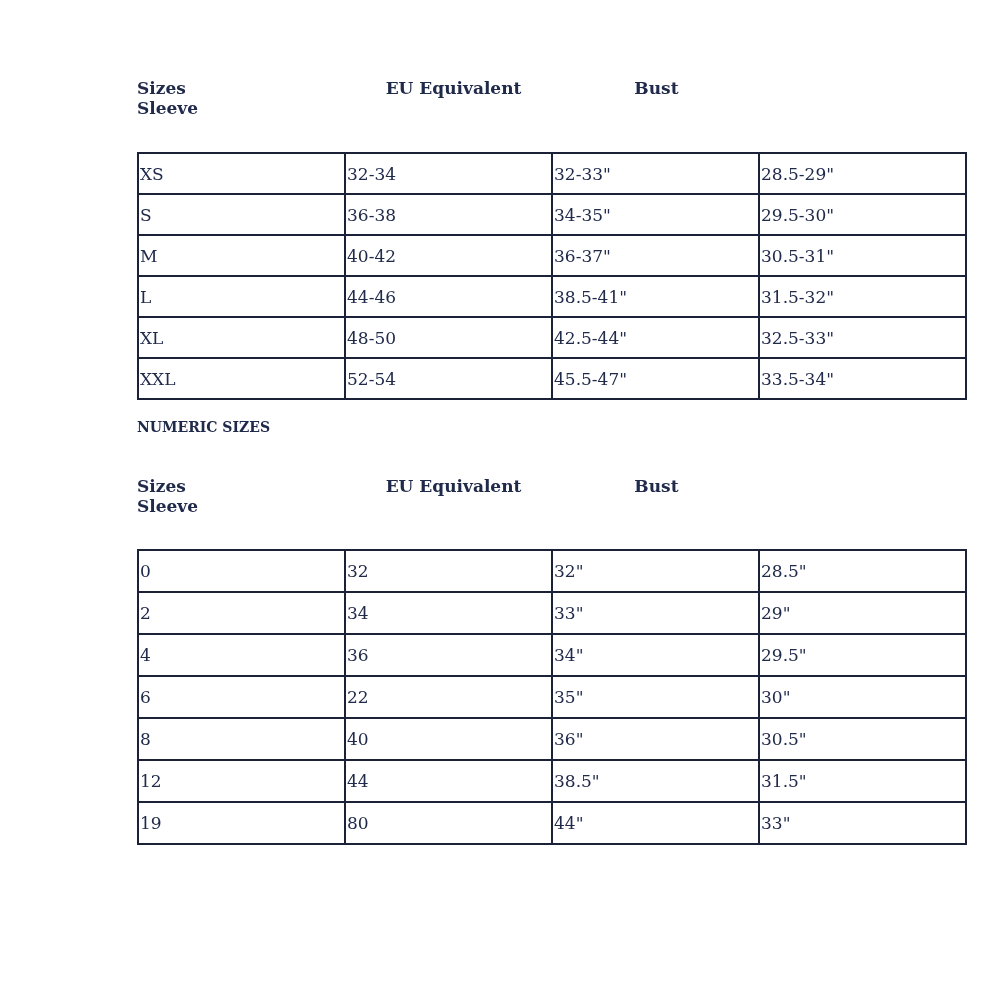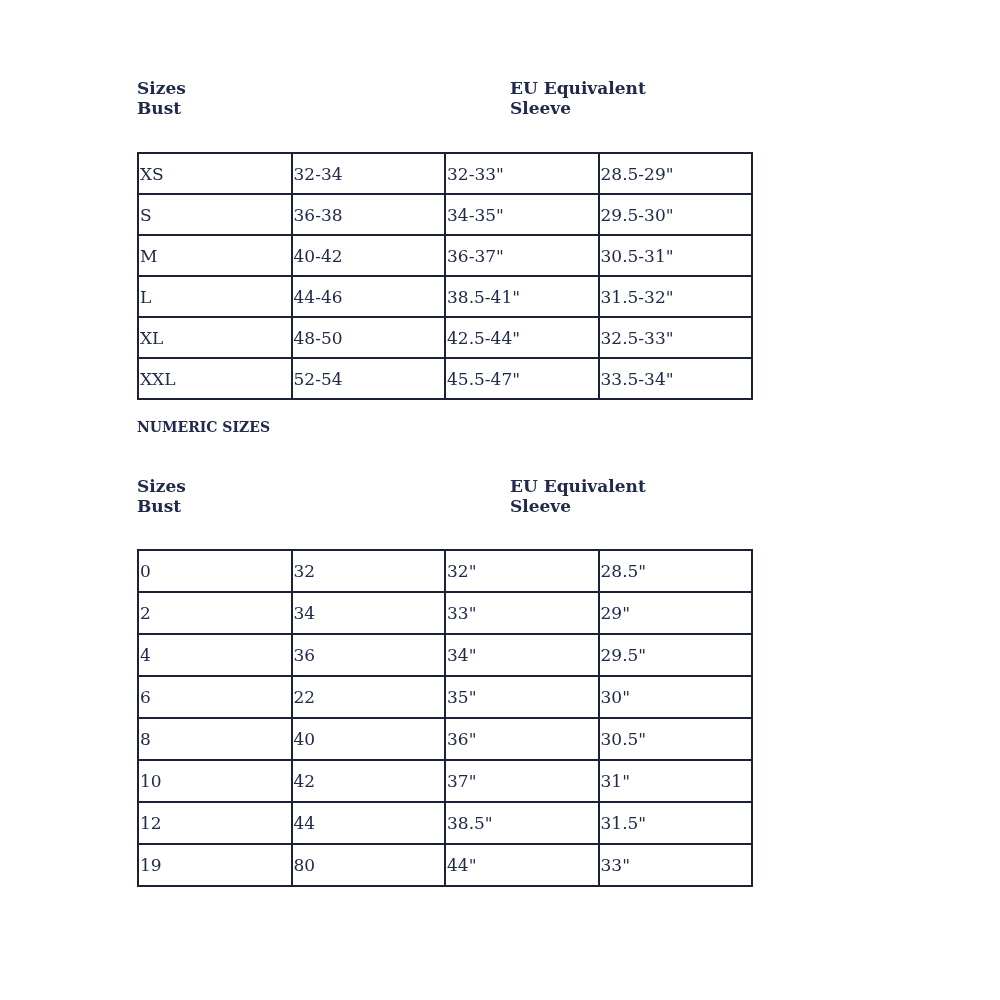--- a/index.html
+++ b/index.html
@@ -17,30 +17,30 @@
   }
   .doc{
     box-sizing:border-box;
     padding:78px 0 0 137px;
     width:1000px;
   }
   .content{ width:746px; }
 
   .col-headers{
     display:grid;
-    grid-template-columns:repeat(2,1fr);
+    grid-template-columns:repeat(3,1fr);
     font-weight:bold;
     font-size:17px;
     line-height:20px;
     margin:0 0 34px 0;
   }
   .size-table{
     border-collapse:collapse;
     table-layout:fixed;
-    width:616px;
+    width:830px;
     font-size:17px;
   }
   .size-table td{
     border:2px solid var(--border);
     width:25%;
     padding:0 2px 0 1px;
     vertical-align:middle;
     line-height:20px;
     overflow:hidden;
     white-space:nowrap;
@@ -146,26 +146,20 @@
               <td>35"</td>
               <td>30"</td>
             </tr>
             <tr>
               <td>8</td>
               <td>40</td>
               <td>36"</td>
               <td>30.5"</td>
             </tr>
             <tr>
-              <td>10</td>
-              <td>42</td>
-              <td>37"</td>
-              <td>31"</td>
-            </tr>
-            <tr>
               <td>12</td>
               <td>44</td>
               <td>38.5"</td>
               <td>31.5"</td>
             </tr>
             <tr>
               <td>19</td>
               <td>80</td>
               <td>44"</td>
               <td>33"</td>

